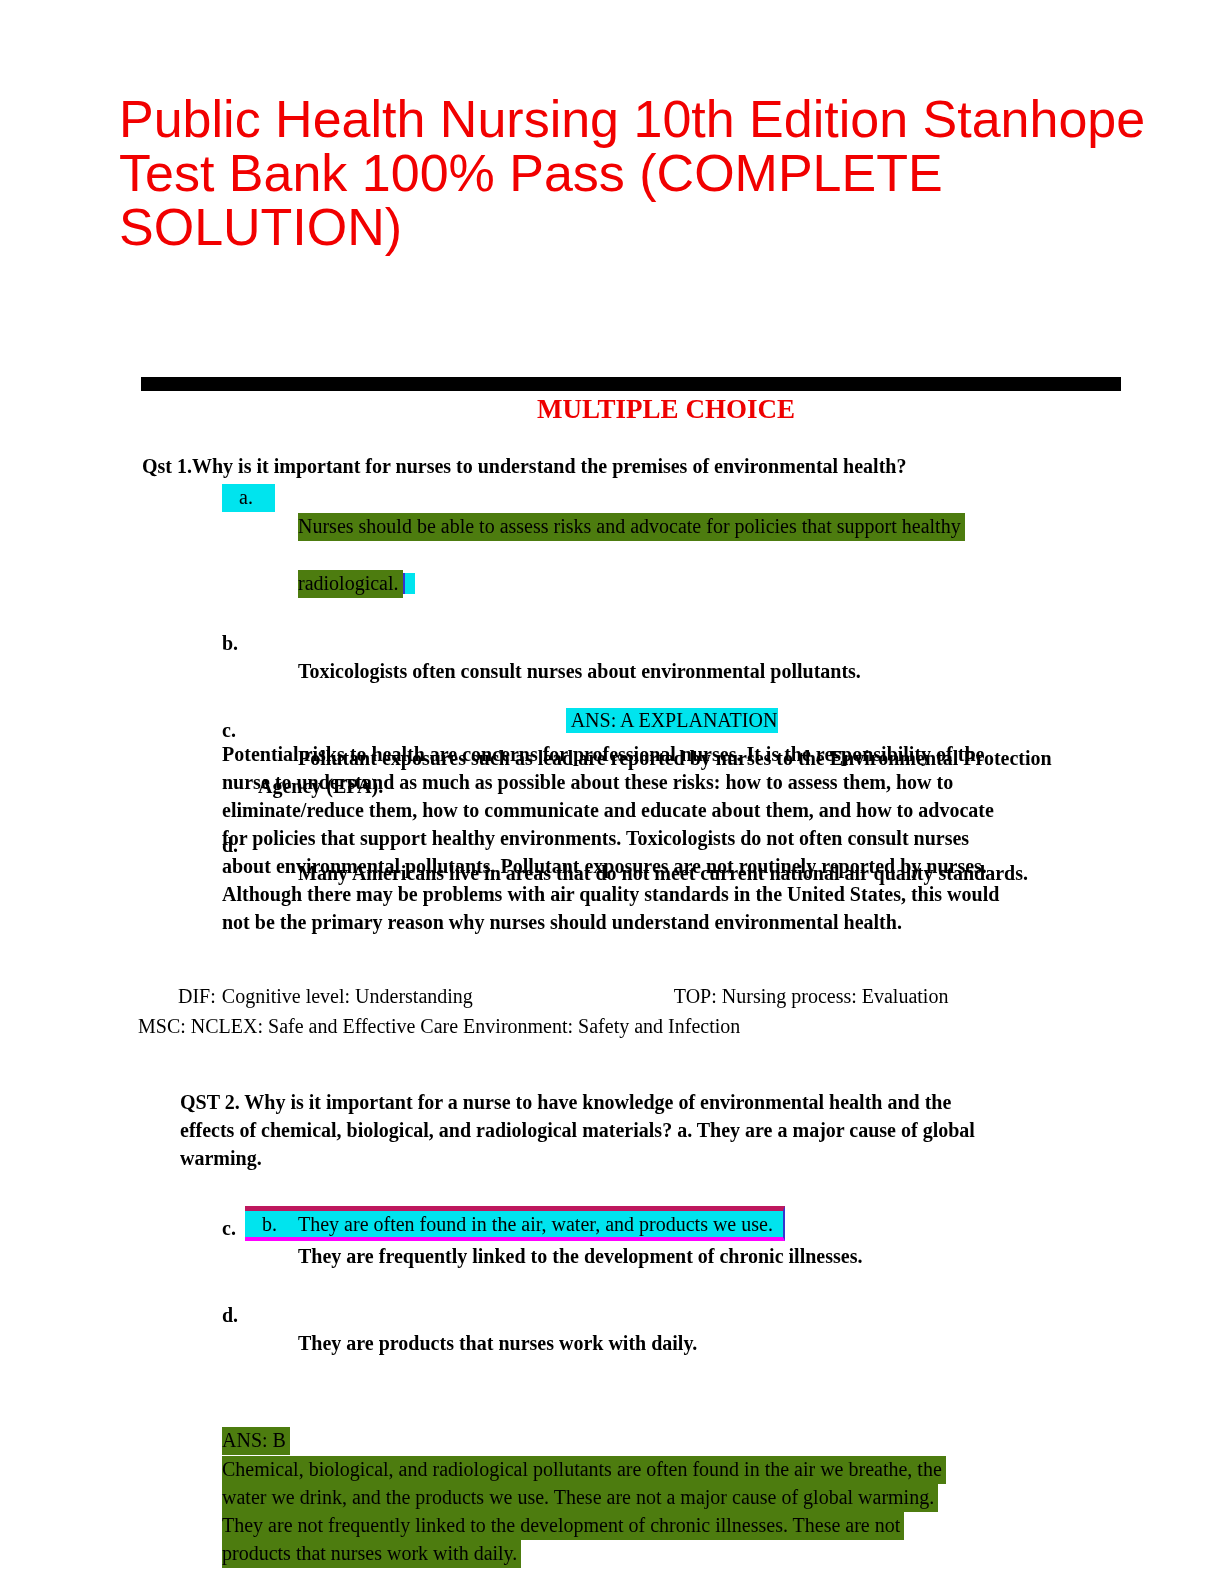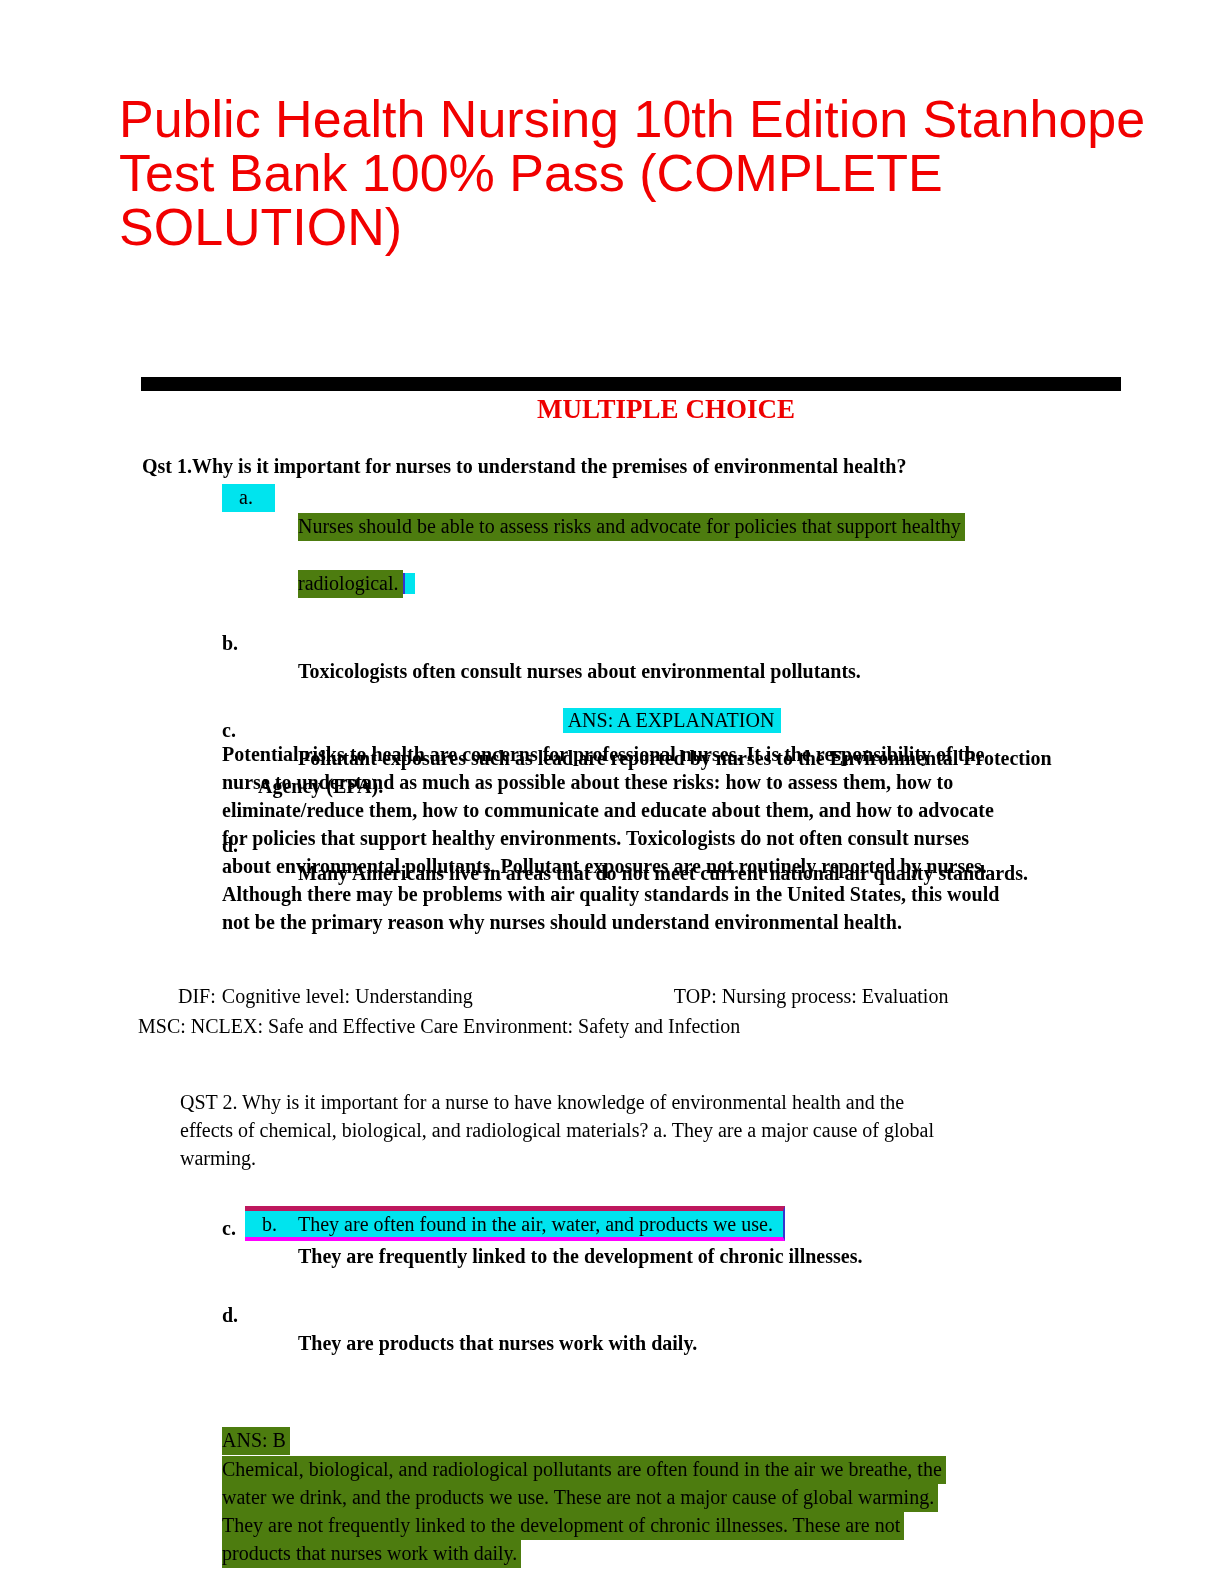--- a/index.html
+++ b/index.html
@@ -72,30 +72,30 @@
     display: inline-block;
     width: 10px;
     height: 21px;
     background: #00e4ee;
     border-left: 2px solid #3434cf;
     vertical-align: -4px;
   }
   
   .ans1-block { left: 222px; top: 706px; width: 900px; }
   .ans1-label-row { text-align: center; }
-  .hl-tag { background: #00e4ee; padding: 1px 7px 2px 5px; }
+  .hl-tag { background: #00e4ee; padding: 1px 1px 2px 5px; }
   .ans1-expl { margin-top: 6px; font-weight: bold; white-space: pre; }
   
   .meta-block { left: 138px; top: 970px; font-weight: normal; margin-top: 12px; }
   .meta-dif { margin-left: 40px; }
   .meta-dif-value { display: inline-block; width: 452px; margin-left: 6px; }
   .meta-msc { margin-top: 2px; }
   
   .q2-block { left: 180px; top: 1088px; width: 950px; }
-  .q2-stem { font-weight: normal; white-space: pre; }
+  .q2-stem { font-weight: bold; white-space: pre; }
   .q2-block ul.options { margin-top: 6px; }
   .q2-block ul.options li { padding-left: 78px; }
   .q2-block ul.options li .marker { left: 42px; }
   li.opt-b-hl { padding-left: 25px !important; height: 33px; }
   .b-box {
     display: inline-block;
     background: #00e4ee;
     line-height: 25px;
     padding: 1px 10px 0 17px;
     border-top: 5px solid #be185d;

